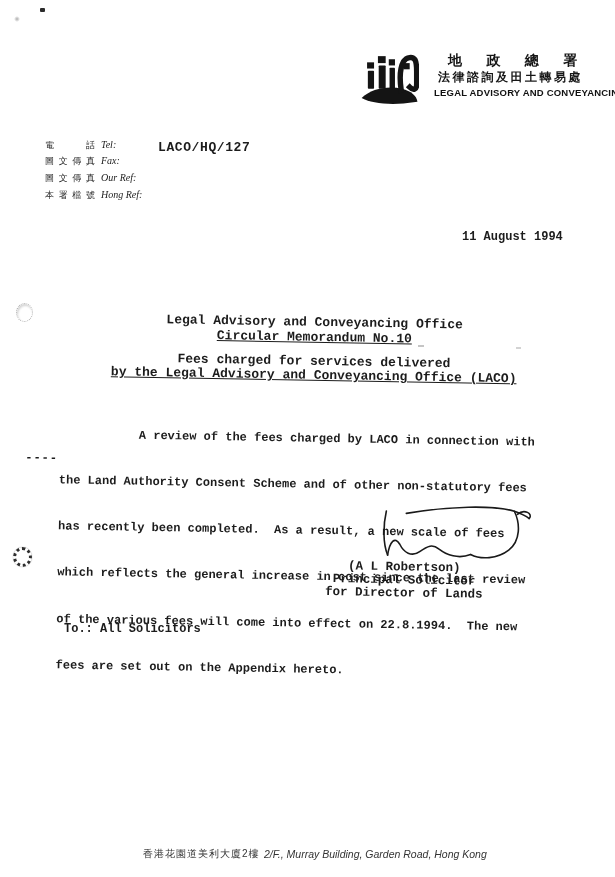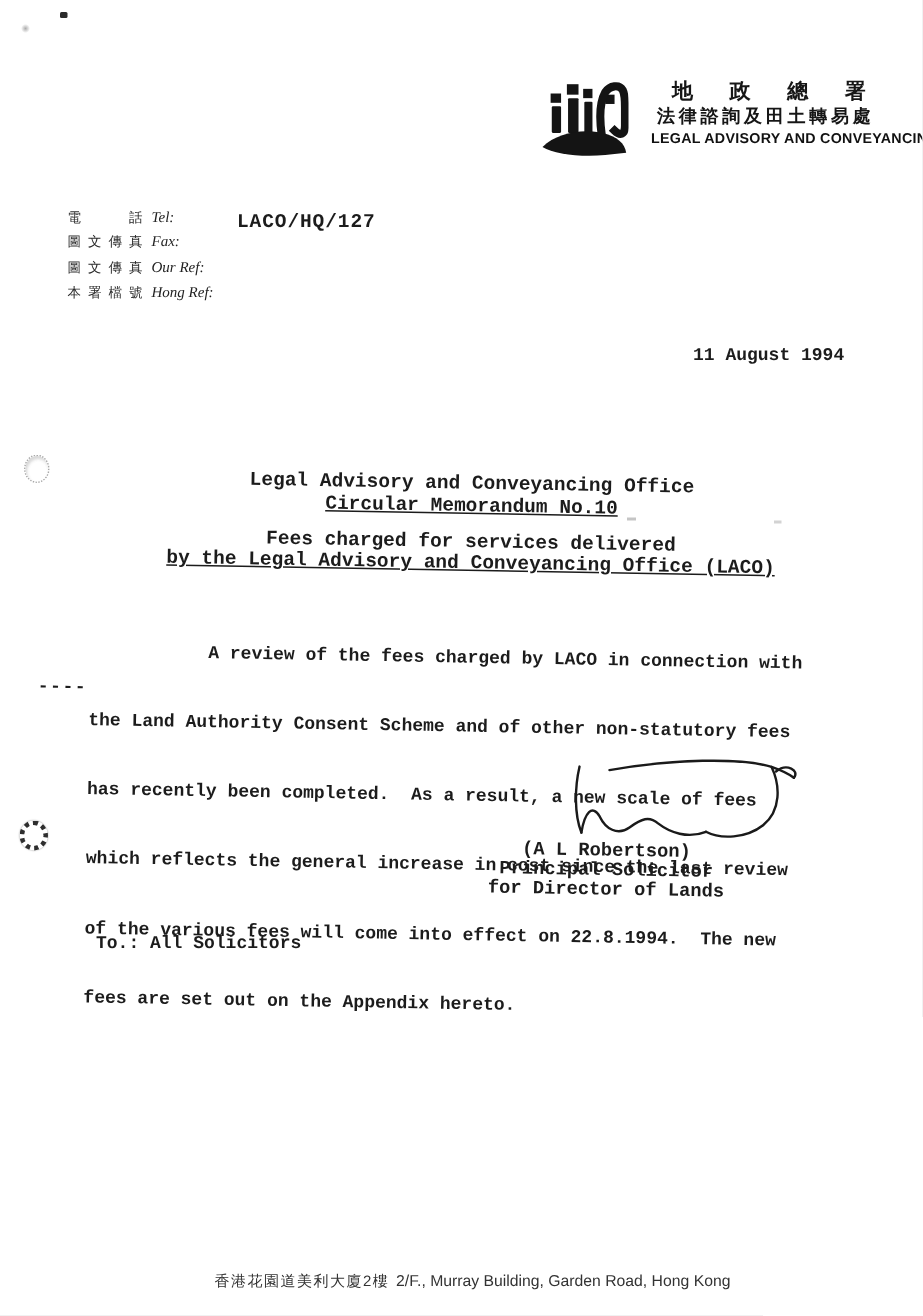--- a/index.html
+++ b/index.html
@@ -38,21 +38,21 @@
   .t4{top:364px;text-decoration:underline;}
   .para{left:62px;top:397px;font-size:12px;line-height:15.4px;}
   .mdash{left:28px;top:452px;font-size:12px;letter-spacing:1px;}
   .sig-svg{left:322px;top:496px;width:215px;height:66px;}
   .sigblock{left:325px;top:556px;width:168px;text-align:center;font-size:12.5px;line-height:13px;white-space:nowrap;}
 
   .toline{left:64px;top:622px;font-size:12px;}
 
   
   .foot-cn{left:143px;top:847px;font-size:10px;letter-spacing:1px;color:#333;white-space:nowrap;}
-  .foot-en{left:264px;top:848px;font-size:10.5px;color:#333;white-space:nowrap;}
+  .foot-en{left:264px;top:848px;font-size:10.5px;color:#333;white-space:nowrap;font-style:italic;}
 
   
   .speck1{left:40px;top:8px;width:5px;height:4px;background:#2b2b2b;border-radius:1px;}
   .speck2{left:14px;top:16px;width:6px;height:6px;border-radius:50%;background:radial-gradient(circle,rgba(90,90,90,.5),rgba(90,90,90,0) 70%);}
   .speck3{left:418px;top:345px;width:6px;height:2px;background:rgba(90,90,90,.35);}
   .speck4{left:516px;top:347px;width:5px;height:2px;background:rgba(110,110,110,.3);}
   .hole1{left:16px;top:303px;width:15px;height:17px;border:1px dotted #9b9b9b;border-radius:50%;opacity:.85;box-shadow:inset 1px 2px 2px rgba(120,120,120,.35);}
   .hole2{left:13px;top:547px;width:13px;height:14px;border:3px dotted #2e2e2e;border-radius:50%;box-shadow:0 0 1px #888;}
 </style>
 </head>

